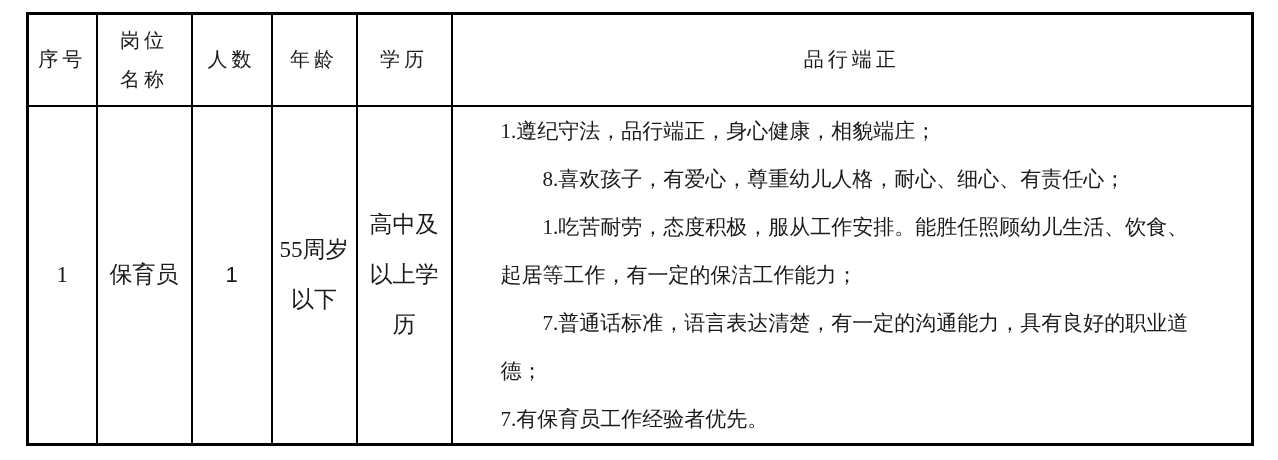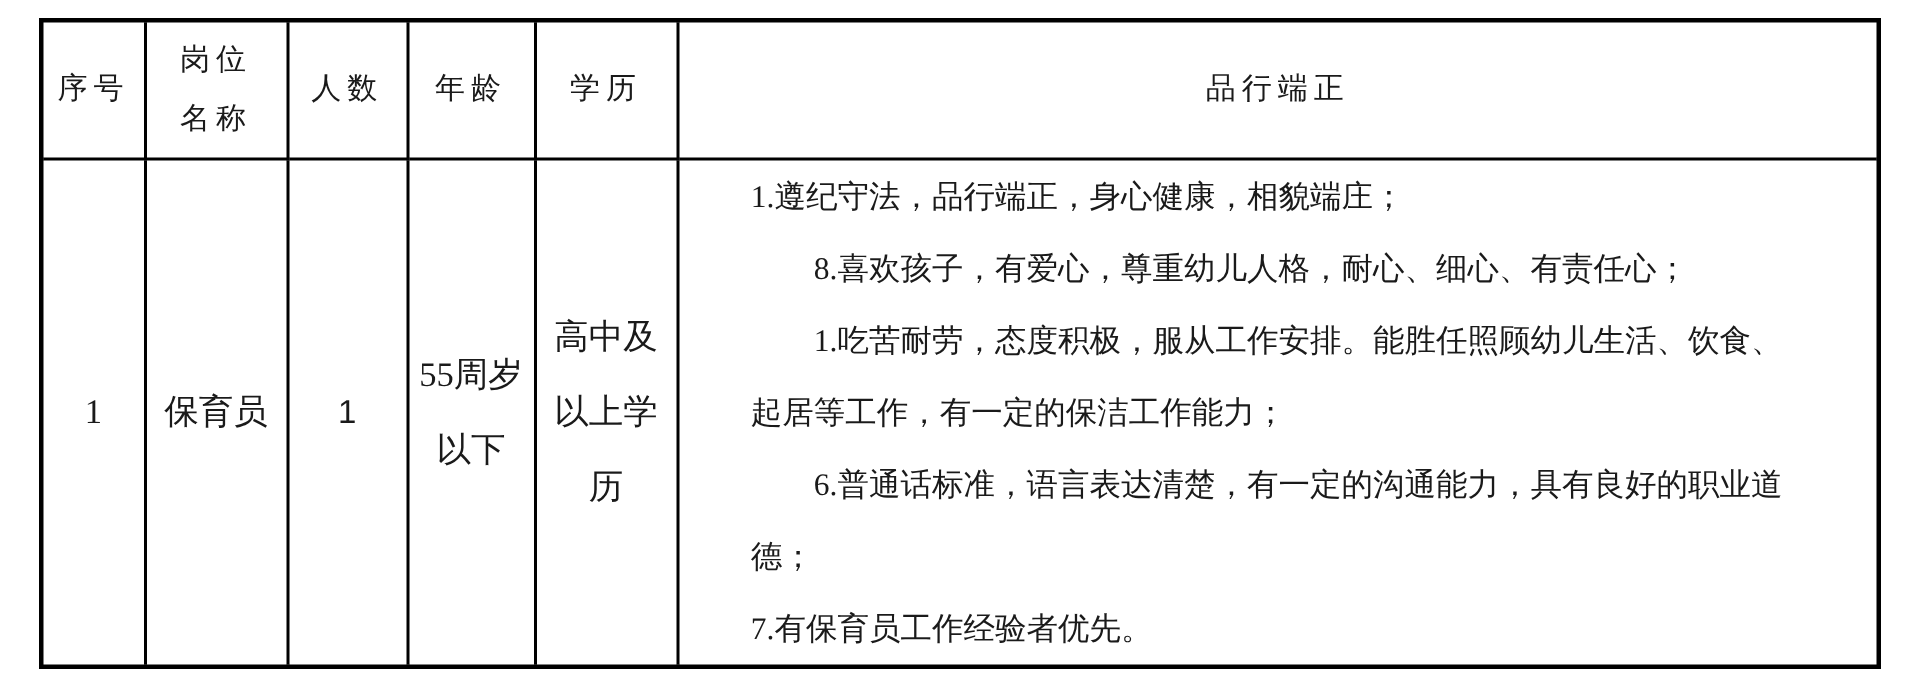--- a/index.html
+++ b/index.html
@@ -100,20 +100,20 @@
         <td class="ccell">55周岁
 以下</td>
         <td class="ccell">高中及
 以上学
 历</td>
         <td class="conditions-cell">
           <div class="cond-line">1.遵纪守法，品行端正，身心健康，相貌端庄；</div>
           <div class="cond-line">　　8.喜欢孩子，有爱心，尊重幼儿人格，耐心、细心、有责任心；</div>
           <div class="cond-line">　　1.吃苦耐劳，态度积极，服从工作安排。能胜任照顾幼儿生活、饮食、
 起居等工作，有一定的保洁工作能力；</div>
-          <div class="cond-line">　　6.普通话标准，语言表达清楚，有一定的沟通能力，具有良好的职业道
+          <div class="cond-line">　　7.普通话标准，语言表达清楚，有一定的沟通能力，具有良好的职业道
 德；</div>
           <div class="cond-line">7.有保育员工作经验者优先。</div>
         </td>
       </tr>
     </tbody>
   </table>
 </div>
 
 </body></html>

